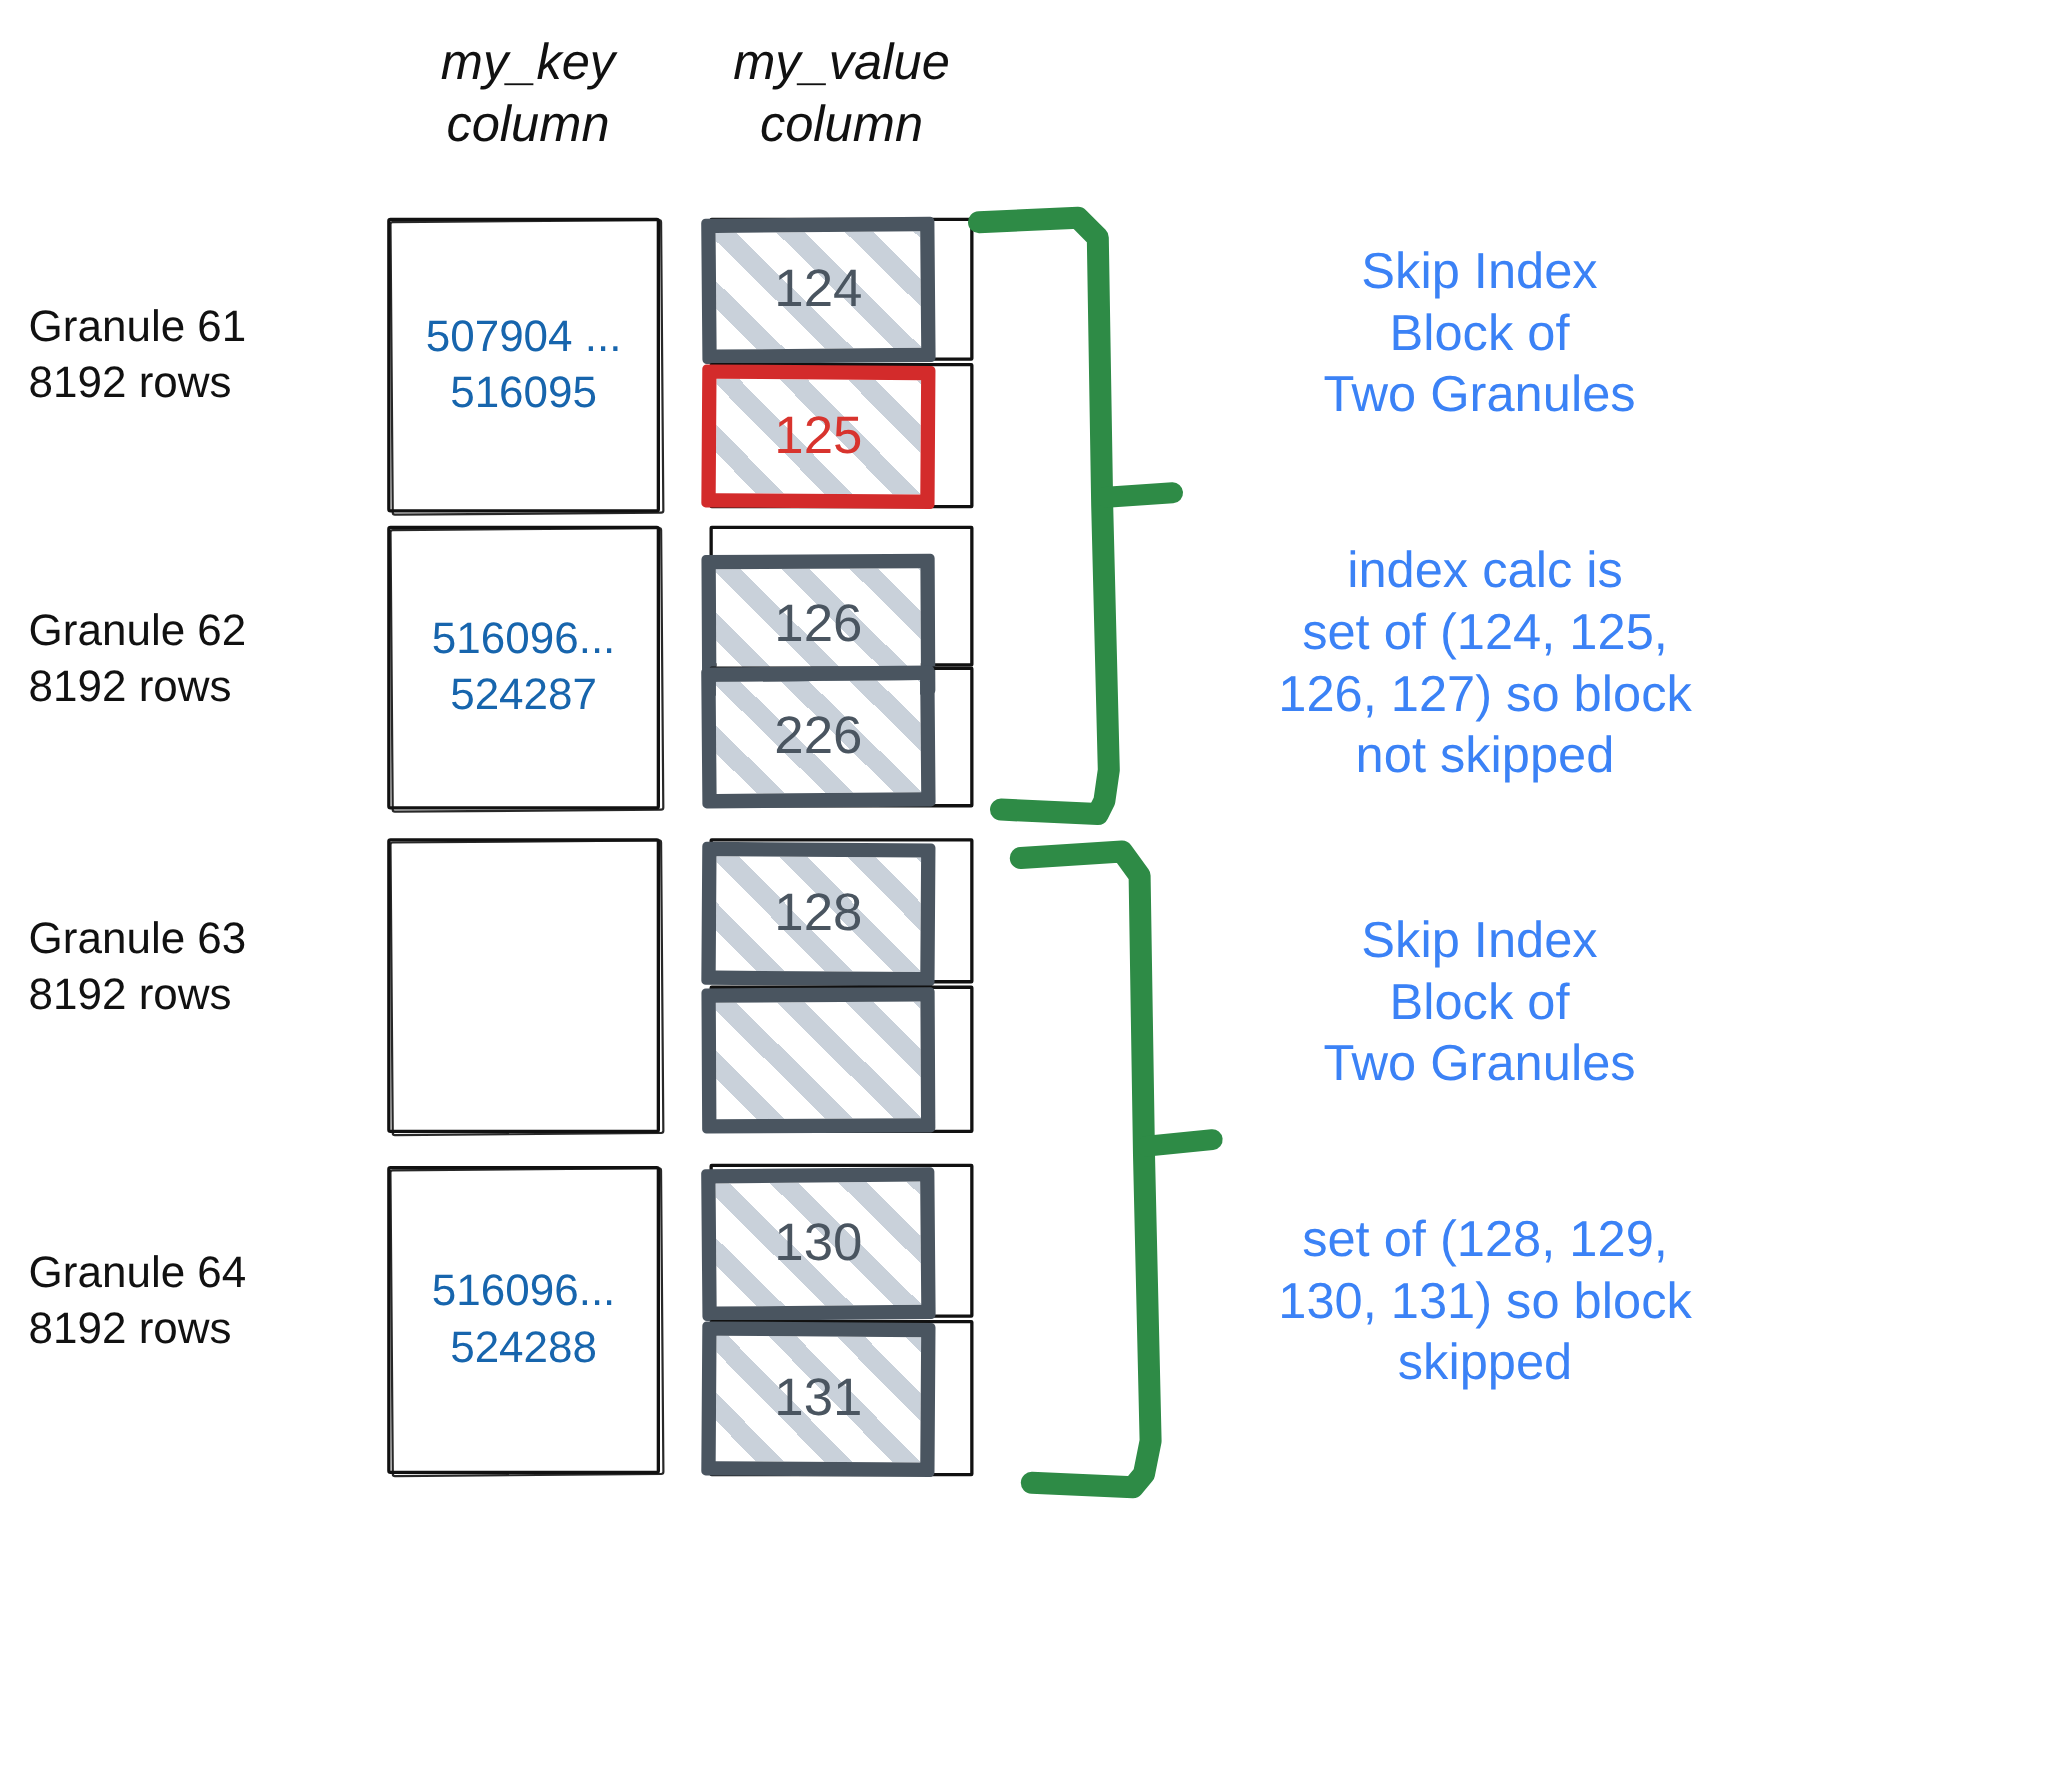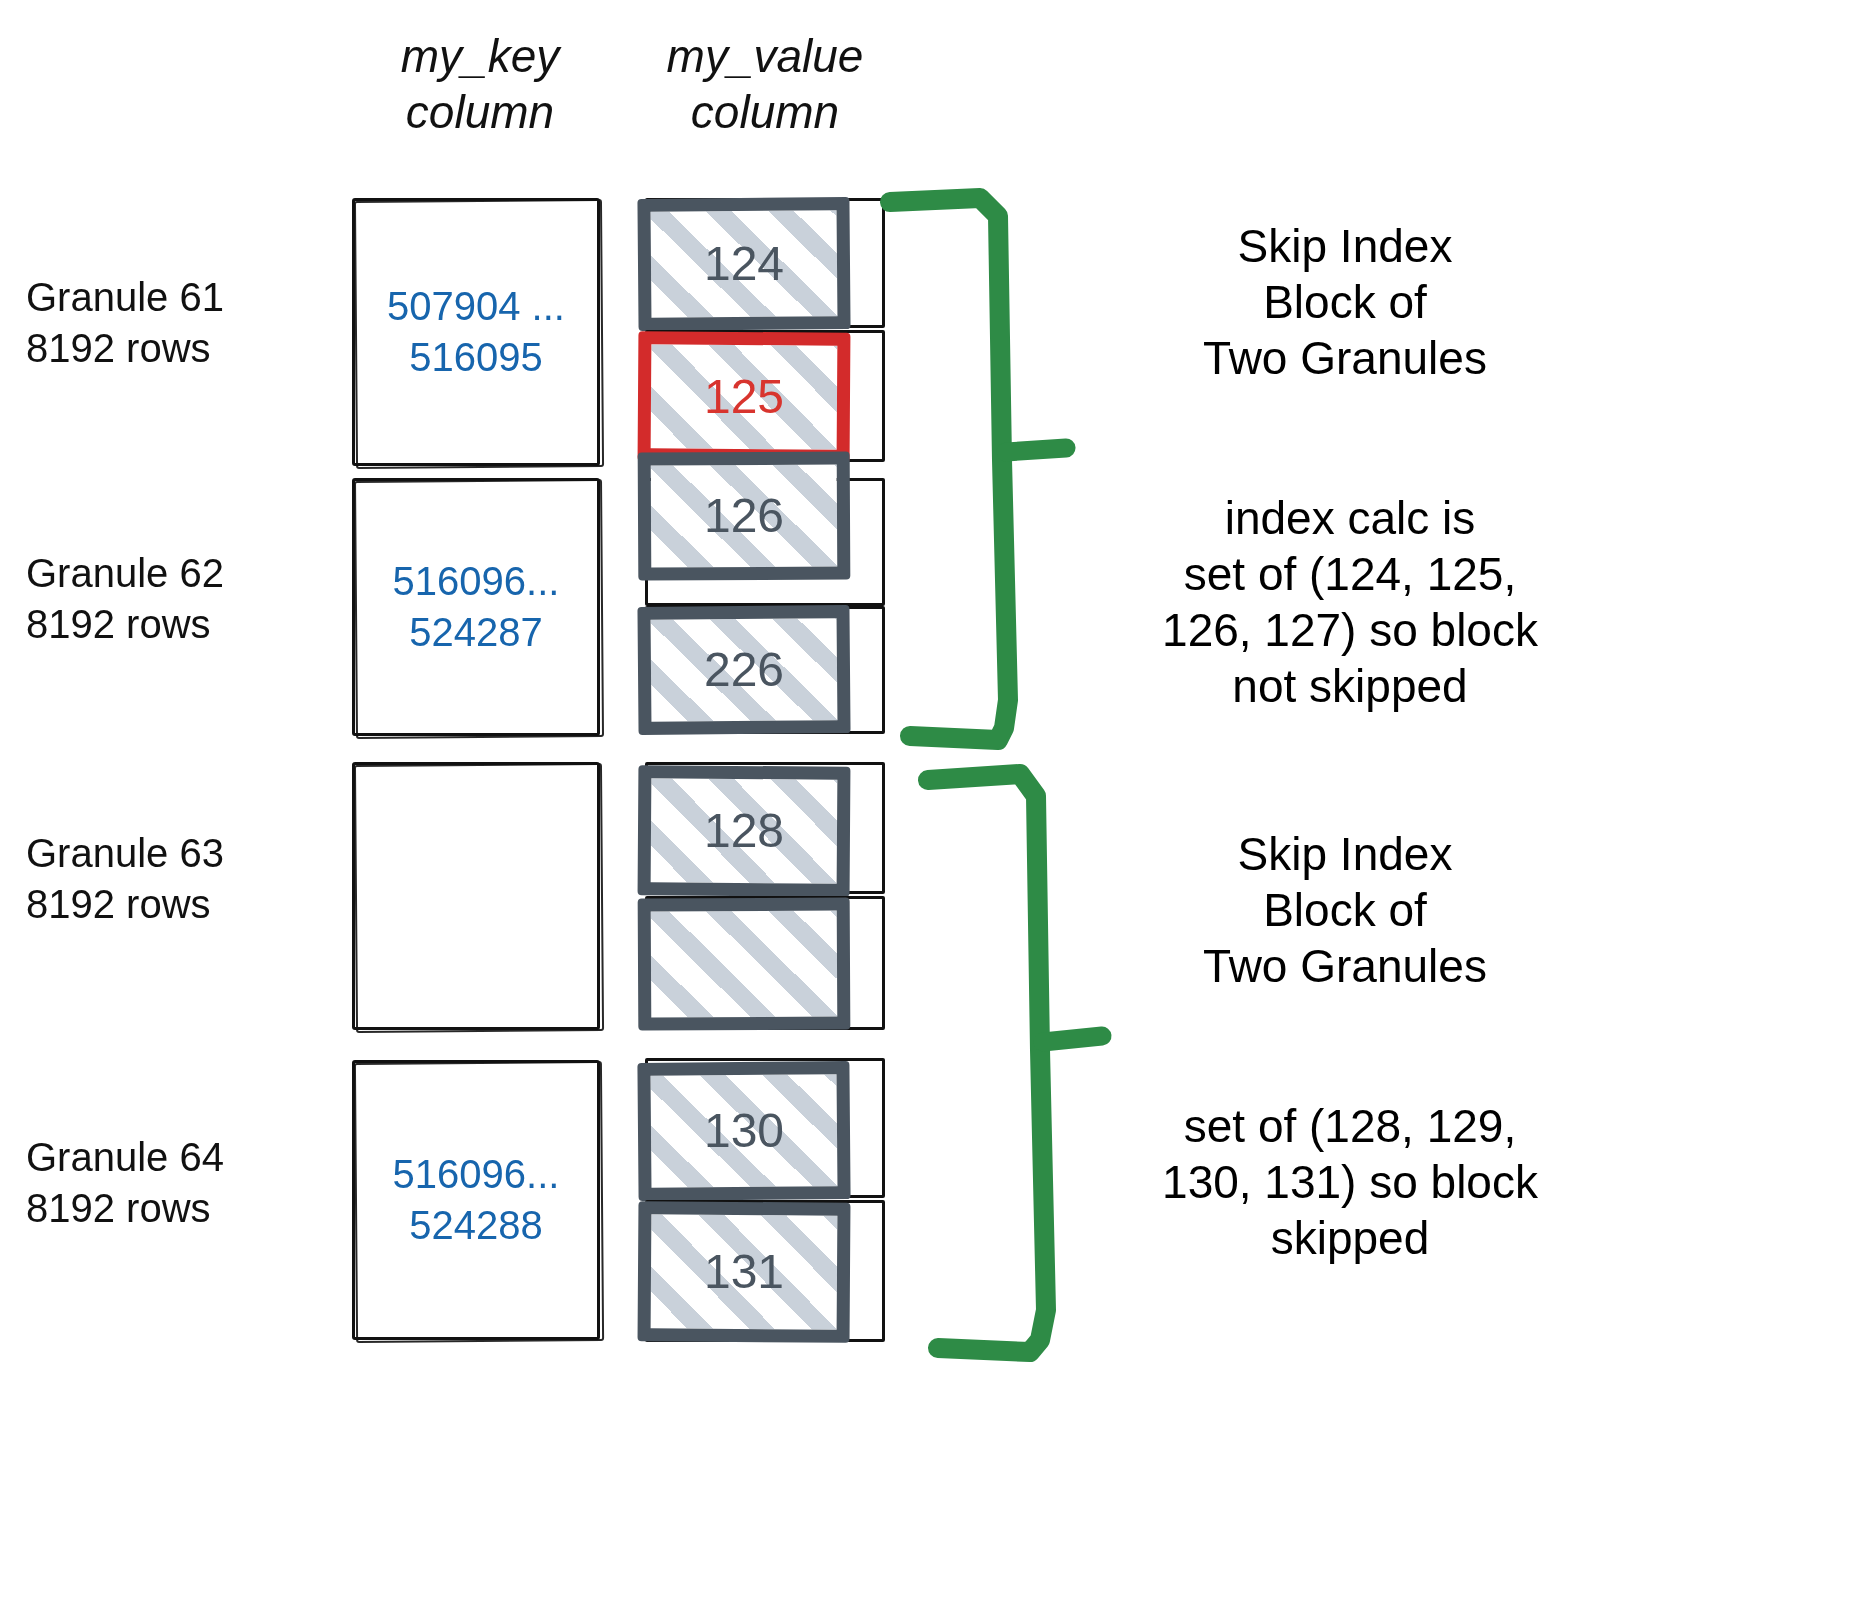--- a/index.html
+++ b/index.html
@@ -111,21 +111,21 @@
   .val-sketch {
     position: absolute;
     border: 3px solid #111111;
     box-sizing: border-box;
     border-radius: 2px;
   }
 
   
   .green-note {
     position: absolute;
-    color: #000000;
+    color: #3b82f6;
     font-size: 46px;
     line-height: 1.22;
     text-align: center;
     white-space: pre-line;
   }
 
   .bracket-svg {
     position: absolute;
     left: 880px;
     top: 180px;
@@ -168,21 +168,21 @@
 8192 rows</div>
 
 <div class="key-cell" style="top: 478px; height: 258px;">
   <div class="key-box ghost"></div>
   <div class="key-box"></div>
   <div class="key-text">516096...
 524287</div>
 </div>
 
 <div class="val-sketch" style="left: 645px; top: 478px; width: 240px; height: 128px;"></div>
-<div class="val-cell" style="top: 452px; height: 128px;">
+<div class="val-cell" style="top: 504px; height: 128px;">
   <div class="val-box tilt-c"></div>
   <div class="val-text">126</div>
 </div>
 
 <div class="val-sketch" style="left: 645px; top: 606px; width: 240px; height: 128px;"></div>
 <div class="val-cell" style="top: 606px; height: 128px;">
   <div class="val-box tilt-a"></div>
   <div class="val-text">226</div>
 </div>
 

